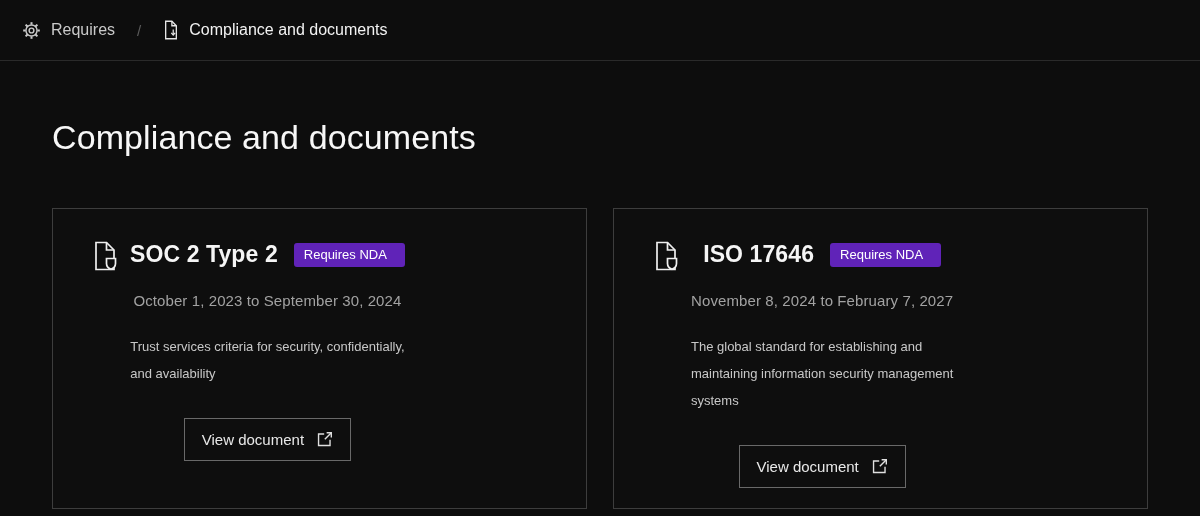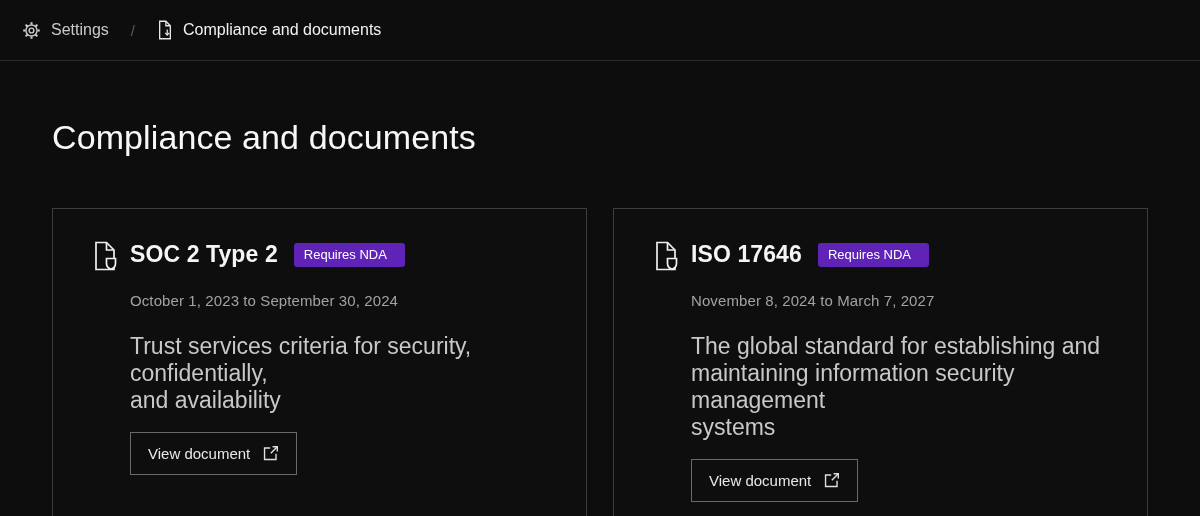--- a/index.html
+++ b/index.html
@@ -45,21 +45,21 @@
   }
   .card {
     border: 1px solid #3d3d3d;
     background: #0e0e0e;
     min-height: 286px;
     padding: 32px 40px 20px 40px;
     display: flex;
     align-items: flex-start;
     gap: 13px;
   }
-  .card-body { display: flex; flex-direction: column; align-items: flex-start; }
+  .card-body { display: flex; flex-direction: column; align-items: center; }
   .title-row { display: flex; align-items: center; gap: 16px; }
   .card-title {
     font-size: 23px;
     font-weight: 700;
     letter-spacing: 0.1px;
     color: #f5f5f5;
     line-height: 27px;
   }
   .badge {
     background: #6023b8;
@@ -72,28 +72,28 @@
     white-space: nowrap;
   }
   .date-range {
     margin-top: 24px;
     font-size: 15px;
     color: #a2a2a2;
     letter-spacing: 0.1px;
   }
   .description {
     margin-top: 24px;
-    font-size: 23px;
+    font-size: 13px;
     line-height: 27px;
     color: #c8c8c8;
     white-space: pre-line;
     max-width: 440px;
   }
   .view-btn {
-    margin-top: 18px;
+    margin-top: 31px;
     display: inline-flex;
     align-items: center;
     gap: 12px;
     background: transparent;
     border: 1px solid #696969;
     color: #e8e8e8;
     font-size: 15px;
     font-family: inherit;
     padding: 12px 17px;
     cursor: pointer;
@@ -115,21 +115,21 @@
               <path d="M12 19.4V22.5"></path>
             <path d="M1.5 12H4.6"></path>
               <path d="M19.4 12H22.5"></path>
             <path d="M4.6 4.6L6.9 6.9"></path>
               <path d="M17.1 17.1L19.4 19.4"></path>
             <path d="M19.4 4.6L17.1 6.9"></path>
               <path d="M4.6 19.4L6.9 17.1"></path>
           </g>
         </svg>
       </span>
-      <span>Settings</span>
+      <span>Requires</span>
     </span>
     <span class="crumb-sep">/</span>
     <span class="crumb crumb-current">
       <span class="icon">
         <svg width="16" height="20" viewBox="0 0 18 22" fill="none" stroke="#e6e6e6" stroke-width="1.5">
           <path d="M3 1.2H10L15 6.2V20.8H3Z"></path>
           <path d="M10 1.2V6.2H15"></path>
           <path d="M11.5 10.5V16.3" stroke-width="1.4"></path>
           <path d="M9.3 14.3L11.5 16.6L13.7 14.3" stroke-width="1.4"></path>
         </svg>
@@ -179,21 +179,21 @@
           <path d="M3 1.5H13.5L21 9V28.5H3Z"></path>
           <path d="M13.5 1.5V9H21"></path>
           <path d="M13.5 17.5H22.5V22.5C22.5 25.4 20.4 27.3 18 28.3C15.6 27.3 13.5 25.4 13.5 22.5Z" fill="#0e0e0e"></path>
         </svg>
       </span>
       <div class="card-body">
         <div class="title-row">
           <h2 class="card-title">ISO 17646</h2>
           <span class="badge">Requires NDA</span>
         </div>
-        <p class="date-range">November 8, 2024 to March 7, 2027</p>
+        <p class="date-range">November 8, 2024 to February 7, 2027</p>
         <p class="description">The global standard for establishing and
 maintaining information security management
 systems</p>
         <button class="view-btn">
           <span>View document</span>
           <span class="icon">
             <svg width="17" height="17" viewBox="0 0 16 16" fill="none" stroke="#e0e0e0" stroke-width="1.3">
               <path d="M13.2 8.3V13.6H2.4V2.8H7.7"></path>
               <path d="M10 1.6H14.4V6"></path>
               <path d="M14.2 1.8L8.3 7.7"></path>

